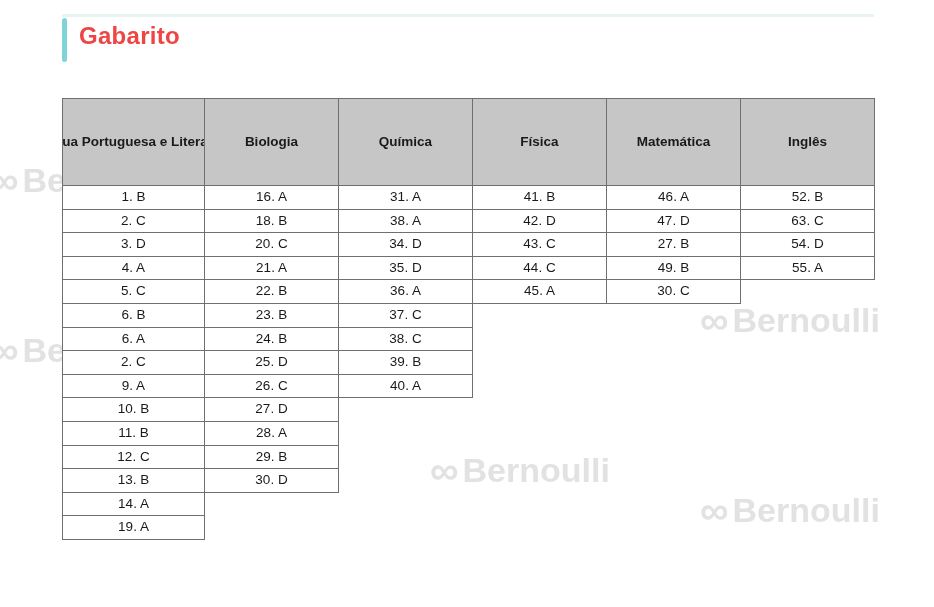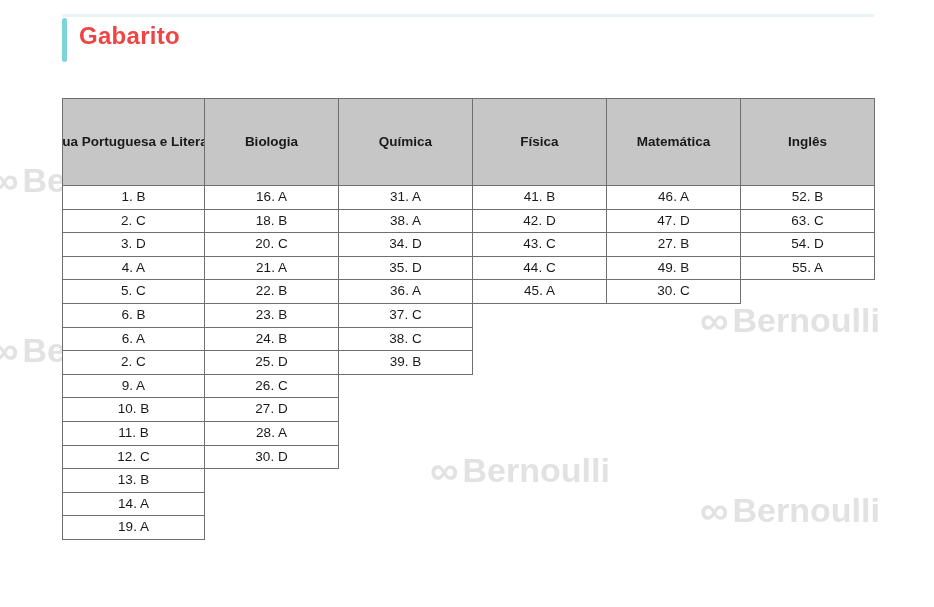--- a/index.html
+++ b/index.html
@@ -178,32 +178,34 @@
       <div class="cell">18. B</div>
       <div class="cell">20. C</div>
       <div class="cell">21. A</div>
       <div class="cell">22. B</div>
       <div class="cell">23. B</div>
       <div class="cell">24. B</div>
       <div class="cell">25. D</div>
       <div class="cell">26. C</div>
       <div class="cell">27. D</div>
       <div class="cell">28. A</div>
+      <div class="cell">29. B</div>
       <div class="cell">30. D</div>
     </div>
     <div class="col">
       <div class="cell head">Química</div>
       <div class="cell">31. A</div>
       <div class="cell">38. A</div>
       <div class="cell">34. D</div>
       <div class="cell">35. D</div>
       <div class="cell">36. A</div>
       <div class="cell">37. C</div>
       <div class="cell">38. C</div>
       <div class="cell">39. B</div>
+      <div class="cell">40. A</div>
     </div>
     <div class="col">
       <div class="cell head">Física</div>
       <div class="cell">41. B</div>
       <div class="cell">42. D</div>
       <div class="cell">43. C</div>
       <div class="cell">44. C</div>
       <div class="cell">45. A</div>
     </div>
     <div class="col">

